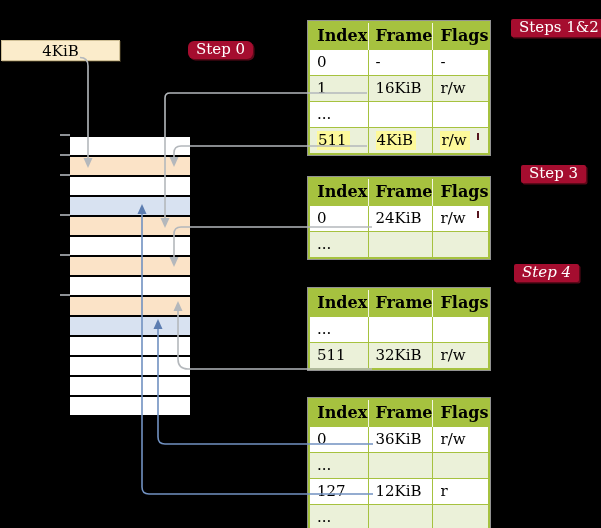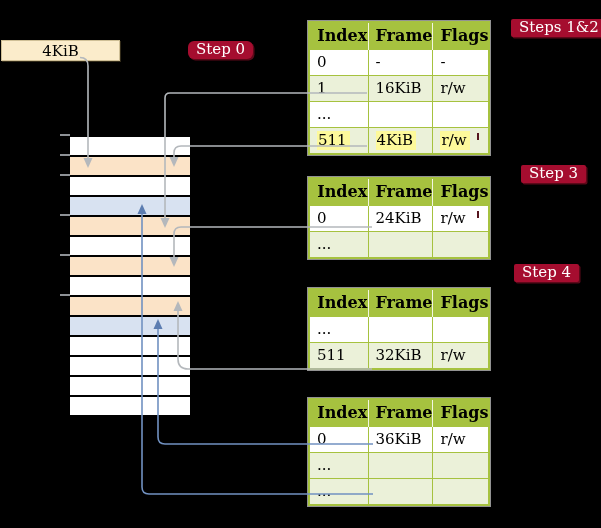--- a/index.html
+++ b/index.html
@@ -16,21 +16,21 @@
   }
   
   .badge{
     position:absolute;background:#a50d2f;color:#fff;font-size:15px;
     padding:0px 8px 2px 8px;border-radius:2px;white-space:nowrap;
     box-shadow:1.5px 1.5px 0 #5d0819;line-height:16px;
   }
   .badge.step0 {left:188px;top:41px;border-radius:6px;}
   .badge.steps12{left:511px;top:19px;}
   .badge.step3 {left:521px;top:165px;}
-  .badge.step4 {left:514px;top:264px;}
+  .badge.step4 {left:514px;top:264px;font-style:italic;}
   
   .memory-stack{
     position:absolute;left:70px;top:135px;width:120px;
     display:flex;flex-direction:column;gap:2px;background:#000;padding:2px 0;
   }
   .memory-row{height:18px;background:#fff;}
   .tick{position:absolute;left:60px;width:10px;height:2px;background:#8e9296;}
   
   table.ptable{
     position:absolute;left:308px;border-collapse:collapse;table-layout:fixed;
@@ -201,20 +201,25 @@
         <tbody>
           <tr>
             <td>0</td>
             <td>36KiB</td>
             <td>r/w</td>
           </tr>
           <tr class="shaded">
             <td>...</td>
             <td></td>
             <td></td>
+          </tr>
+          <tr>
+            <td>127</td>
+            <td>12KiB</td>
+            <td>r</td>
           </tr>
           <tr class="shaded">
             <td>...</td>
             <td></td>
             <td></td>
           </tr>
         </tbody>
       </table>
     </div>
 

